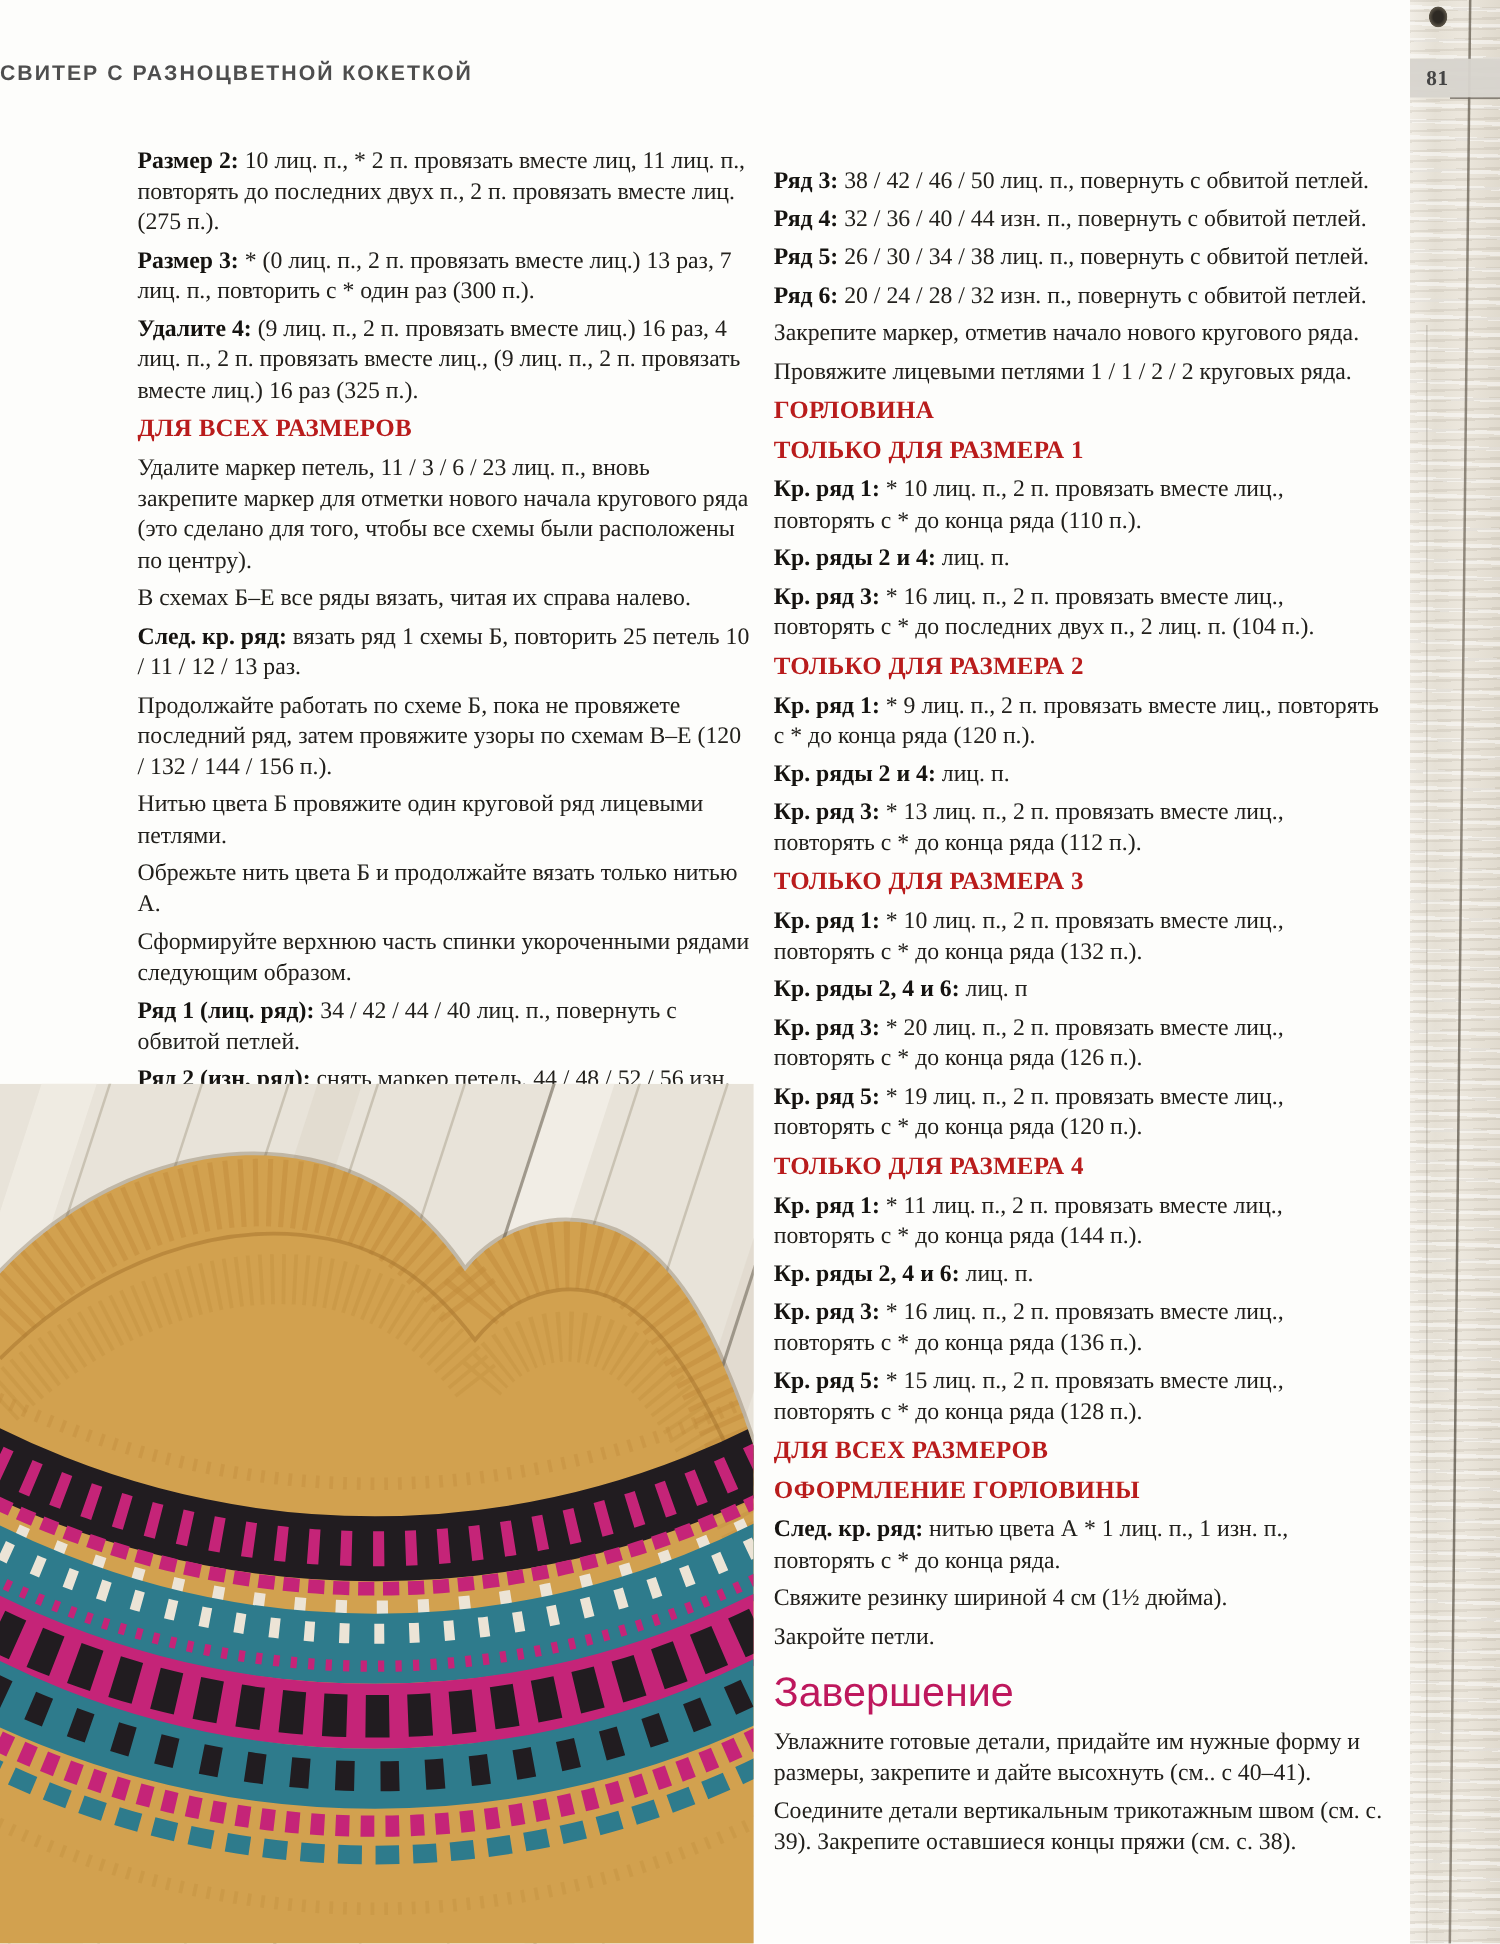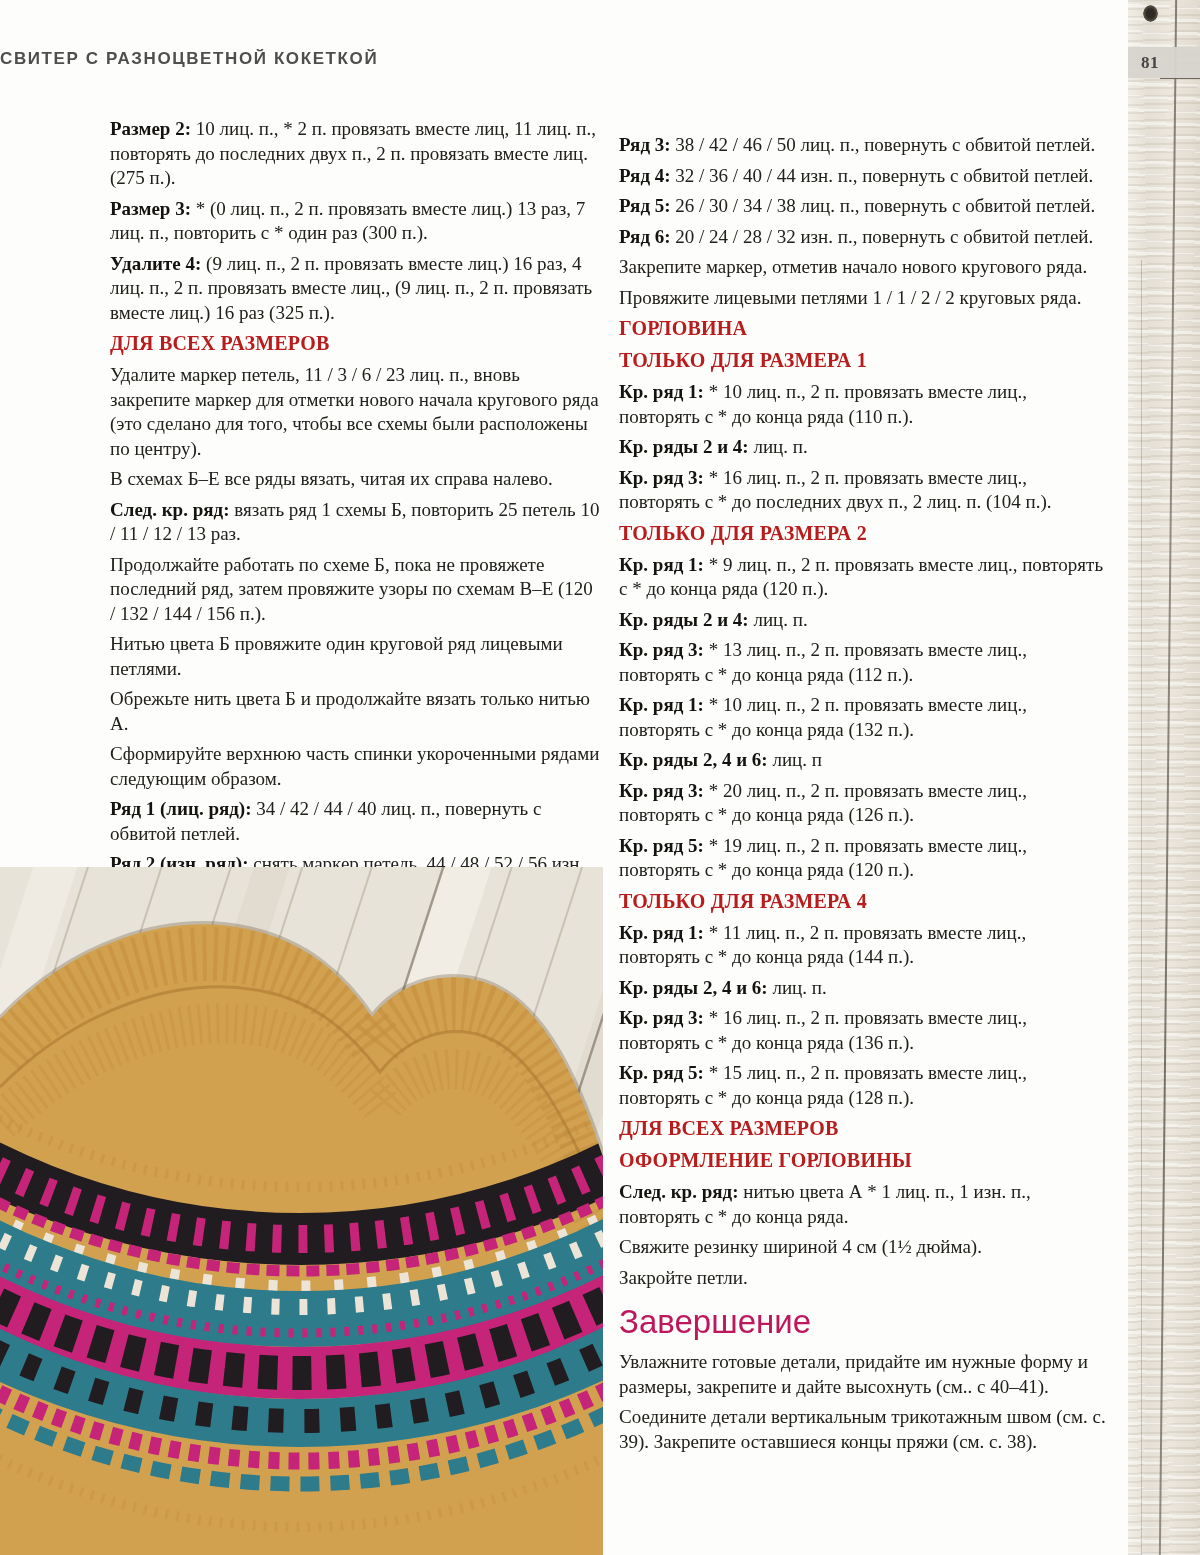--- a/index.html
+++ b/index.html
@@ -119,20 +119,21 @@
   <p class="block block-para"><span class="lead">Кр. ряд 3:</span> <span class="body">* 16 лиц. п., 2 п. провязать вместе лиц., повторять с * до последних двух п., 2 лиц. п. (104 п.).</span></p>
 
   <p class="block block-heading"> <span class="body">ТОЛЬКО ДЛЯ РАЗМЕРА 2</span></p>
 
   <p class="block block-para"><span class="lead">Кр. ряд 1:</span> <span class="body">* 9 лиц. п., 2 п. провязать вместе лиц., повторять с * до конца ряда (120 п.).</span></p>
 
   <p class="block block-para"><span class="lead">Кр. ряды 2 и 4:</span> <span class="body">лиц. п.</span></p>
 
   <p class="block block-para"><span class="lead">Кр. ряд 3:</span> <span class="body">* 13 лиц. п., 2 п. провязать вместе лиц., повторять с * до конца ряда (112 п.).</span></p>
 
+  <p class="block block-heading"> <span class="body">ТОЛЬКО ДЛЯ РАЗМЕРА 3</span></p>
 
   <p class="block block-para"><span class="lead">Кр. ряд 1:</span> <span class="body">* 10 лиц. п., 2 п. провязать вместе лиц., повторять с * до конца ряда (132 п.).</span></p>
 
   <p class="block block-para"><span class="lead">Кр. ряды 2, 4 и 6:</span> <span class="body">лиц. п</span></p>
 
   <p class="block block-para"><span class="lead">Кр. ряд 3:</span> <span class="body">* 20 лиц. п., 2 п. провязать вместе лиц., повторять с * до конца ряда (126 п.).</span></p>
 
   <p class="block block-para"><span class="lead">Кр. ряд 5:</span> <span class="body">* 19 лиц. п., 2 п. провязать вместе лиц., повторять с * до конца ряда (120 п.).</span></p>
 
   <p class="block block-heading"> <span class="body">ТОЛЬКО ДЛЯ РАЗМЕРА 4</span></p>

